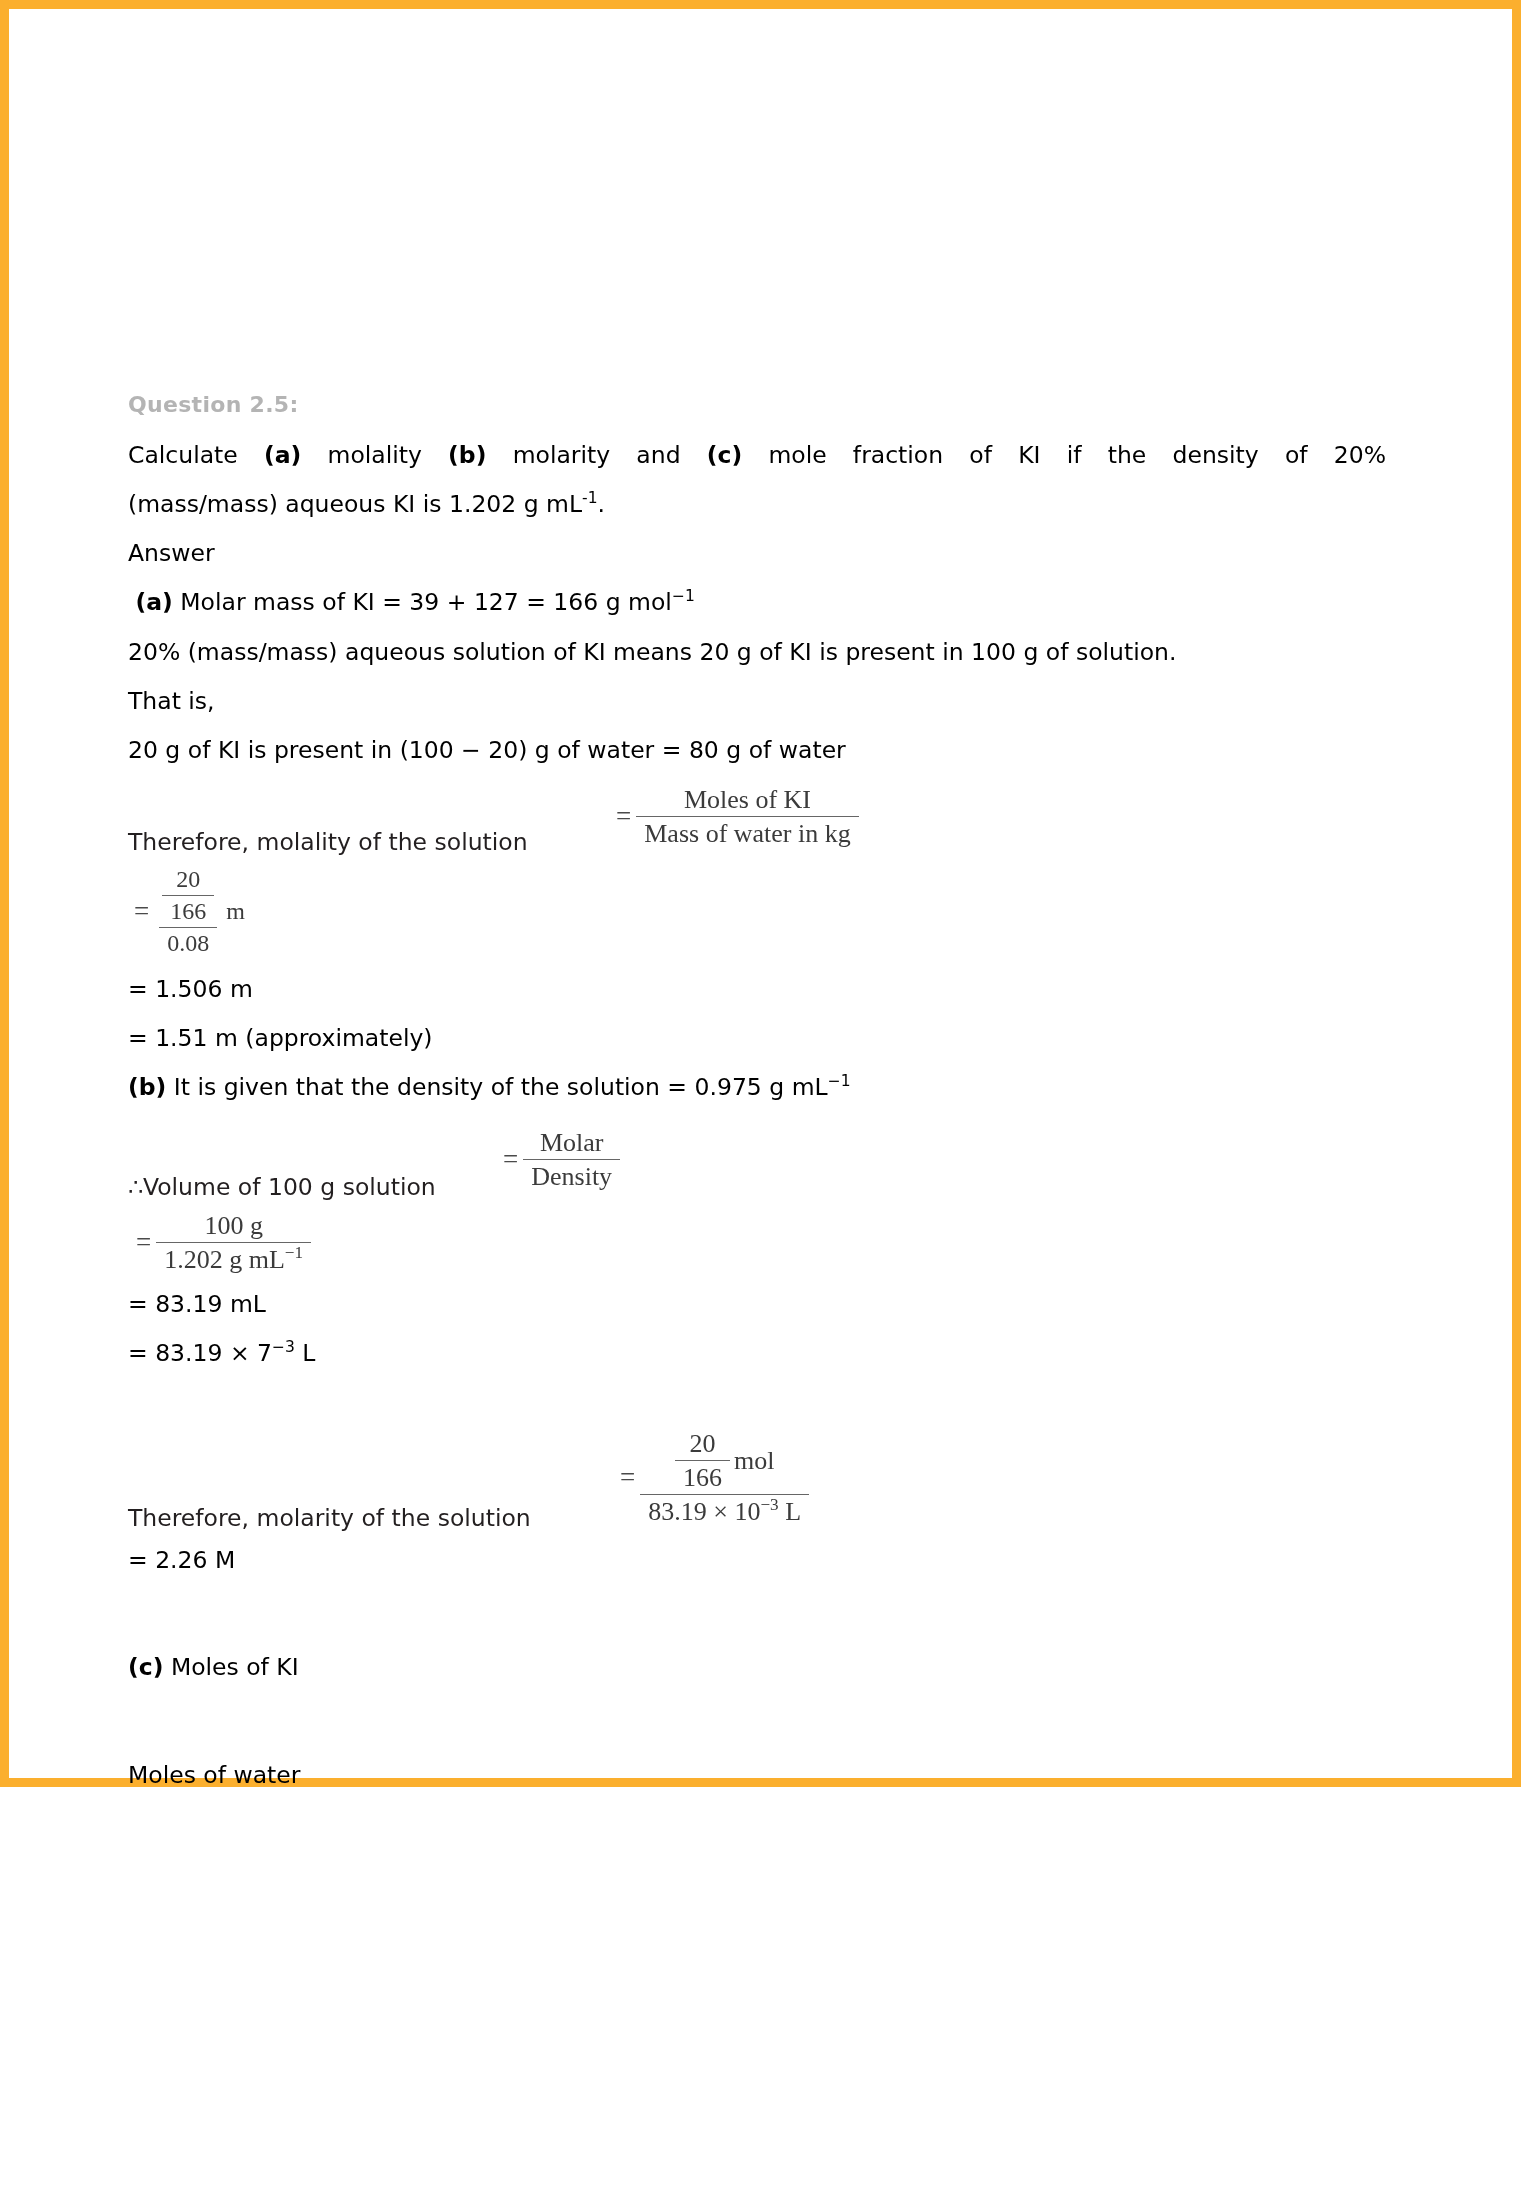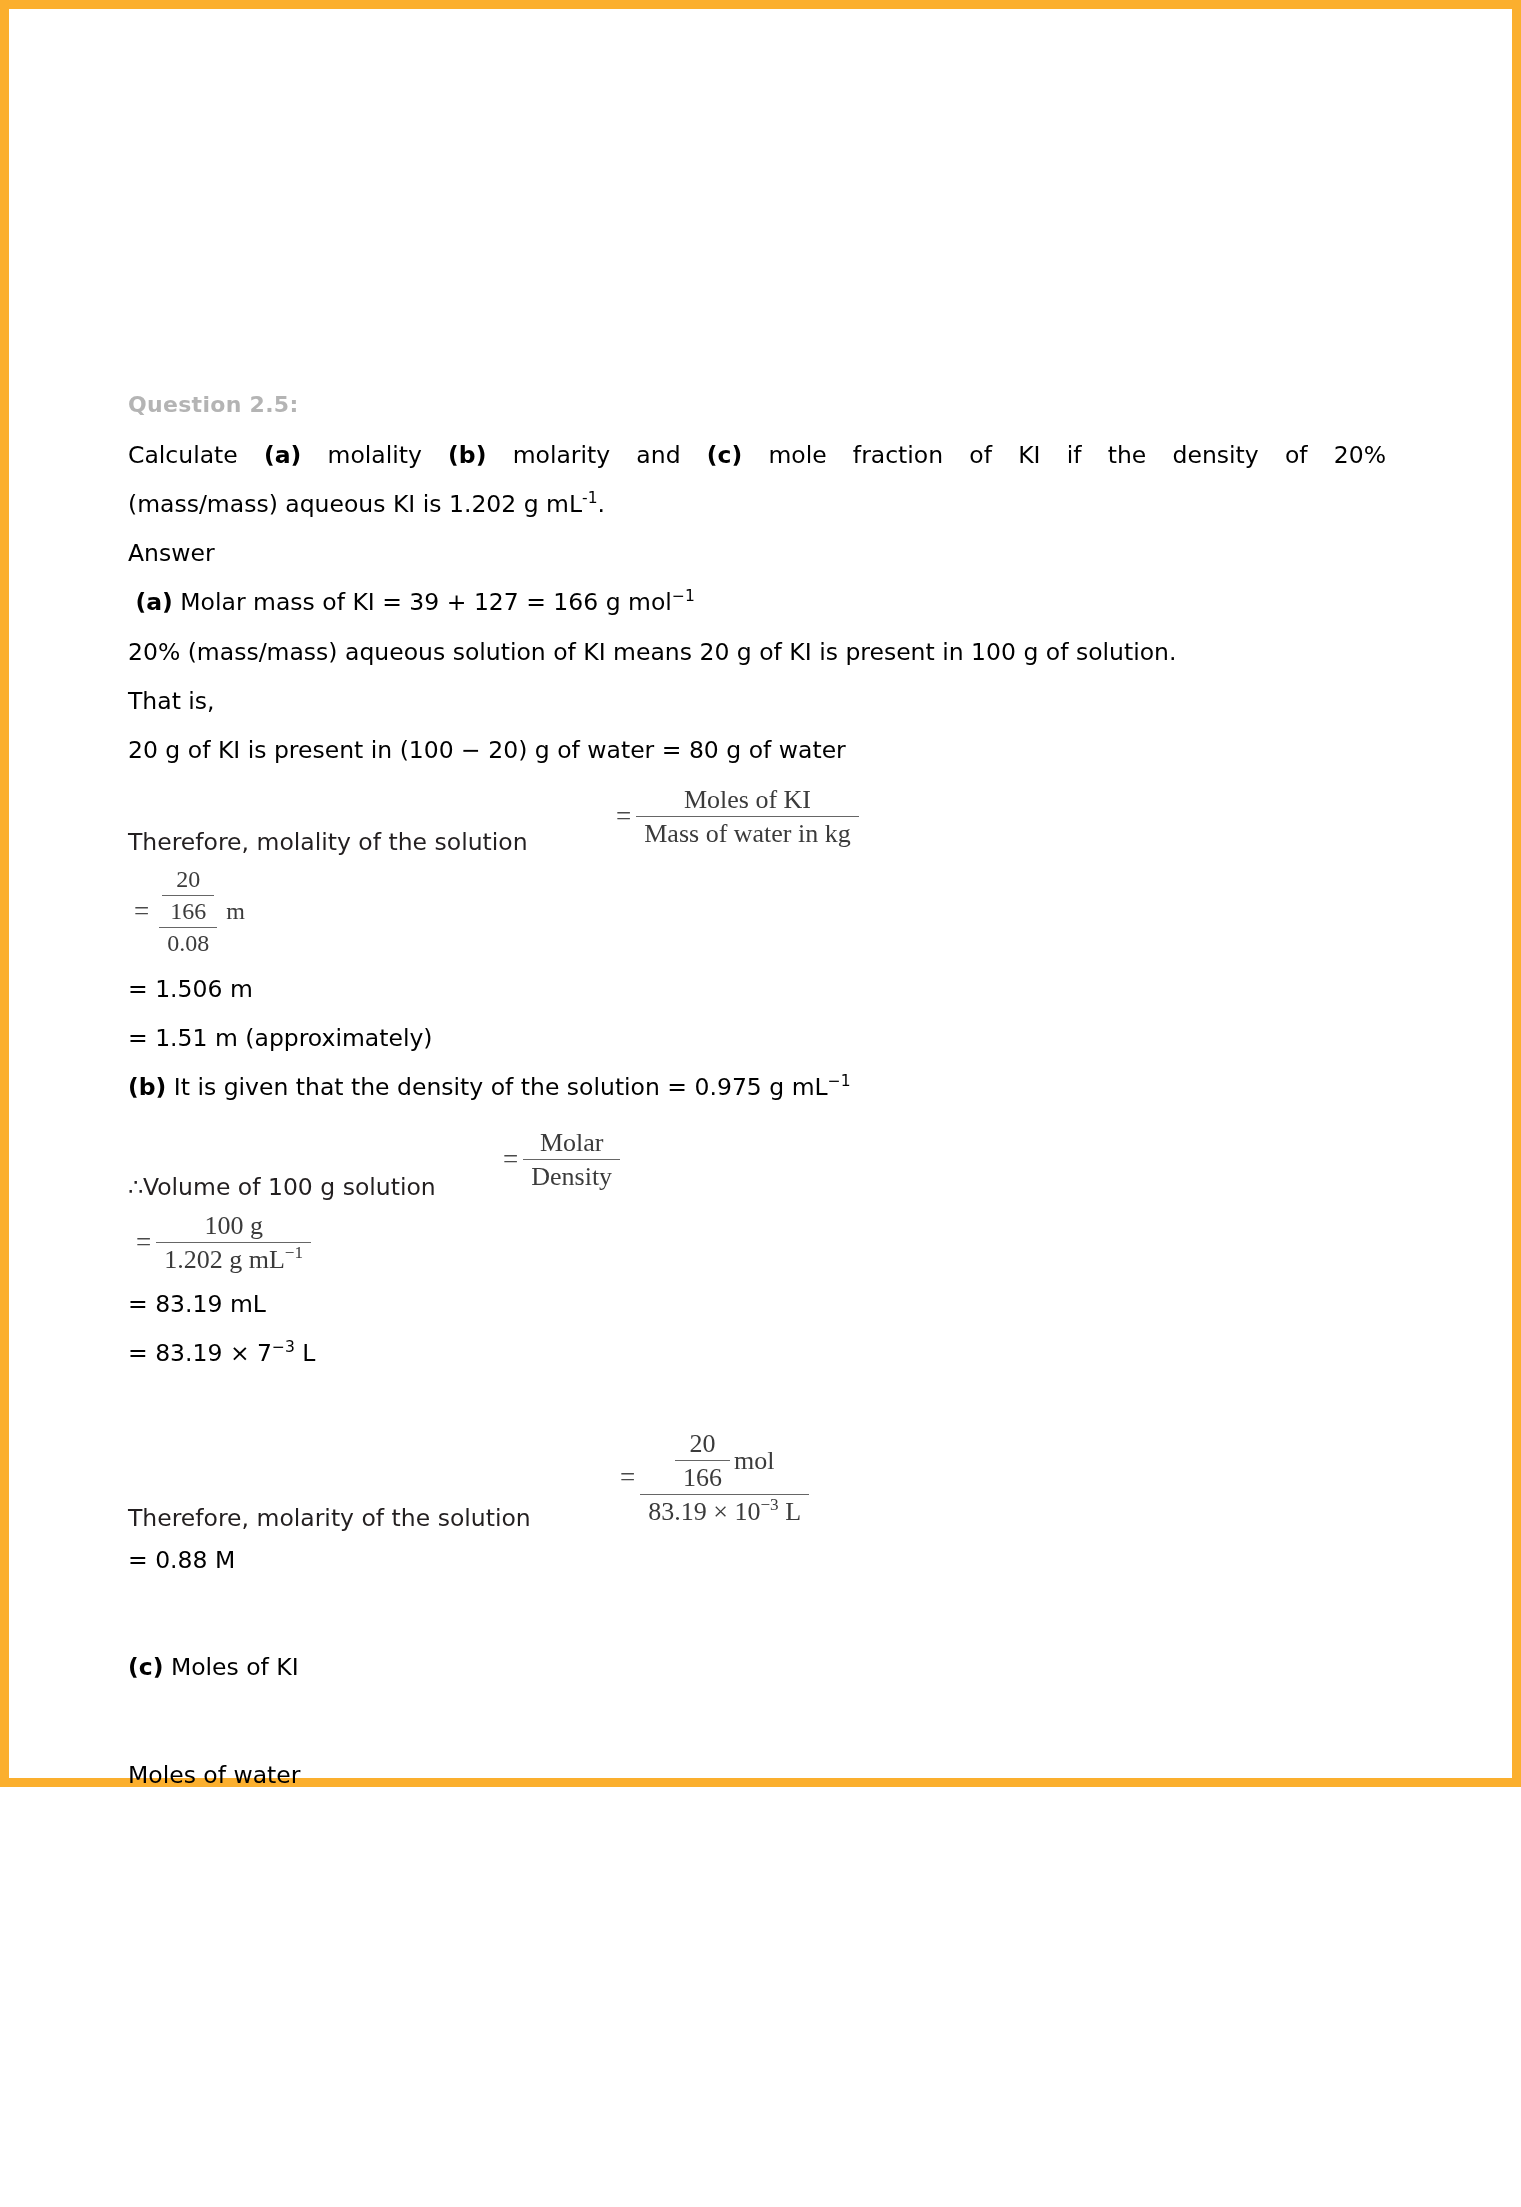--- a/index.html
+++ b/index.html
@@ -259,21 +259,21 @@
                 </span>
                 <span class="mathunit serif26">mol</span>
               </span>
             </span>
             <span class="den serif26"><span>83.19 × 10</span><sup>−3</sup><span> L</span></span>
           </span>
         </span>
       </div>
     </div>
 
-    <div class="line">= 0.88 M</div>
+    <div class="line">= 2.26 M</div>
 
     <div class="spacer-lg"></div>
 
     <div class="line"><b>(c)</b><span> Moles of KI</span></div>
 
     <div class="spacer-lg"></div>
 
     <div class="line">Moles of water</div>
 
   </div>

